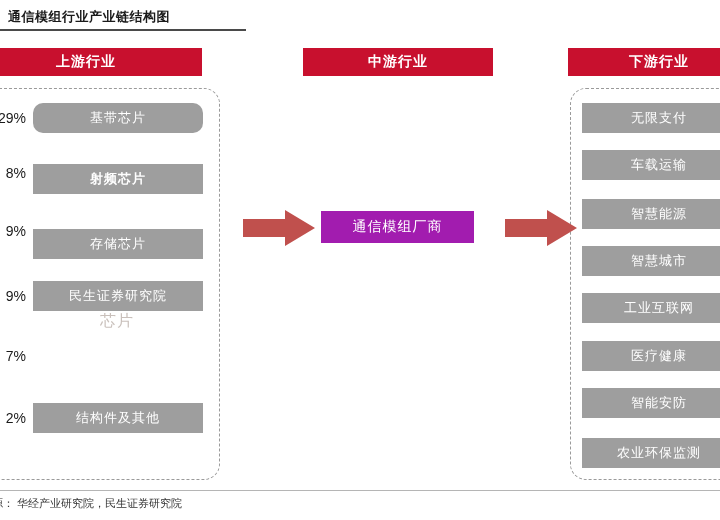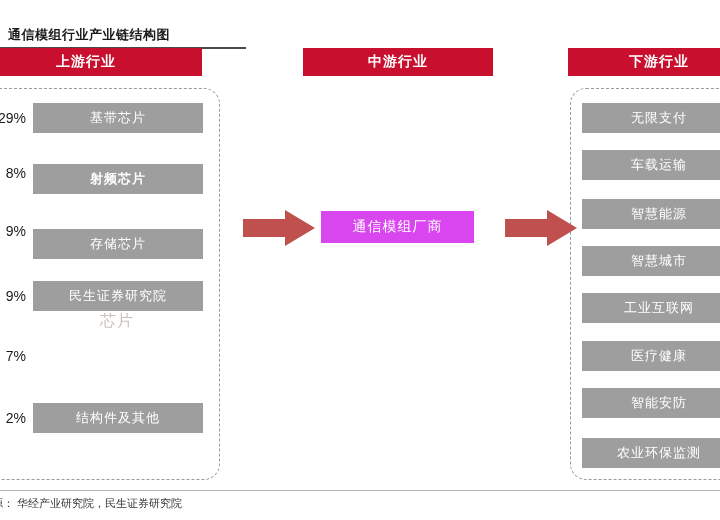--- a/index.html
+++ b/index.html
@@ -13,21 +13,21 @@
     height: 520px;
     background: #ffffff;
     font-family: "Liberation Sans", sans-serif;
     overflow: hidden;
   }
 
   
   #title-bar {
     position: absolute;
     left: 0;
-    top: 26px;
+    top: 8px;
     width: 720px;
     height: 22px;
   }
   #title-text {
     position: absolute;
     left: 8px;
     top: 0px;
     font-size: 13px;
     font-weight: bold;
     color: #1a1a1a;
@@ -98,21 +98,21 @@
     font-weight: normal;
   }
 
   
   #mid-node {
     position: absolute;
     left: 321px;
     top: 211px;
     width: 153px;
     height: 32px;
-    background: #d946ef;
+    background: #a21caf;
     color: #ffffff;
     font-size: 14px;
     display: flex;
     align-items: center;
     justify-content: center;
     letter-spacing: 1px;
   }
 
   
   .arrow {
@@ -170,21 +170,21 @@
   <div class="dashed-box" id="box-up"></div>
   <div class="dashed-box" id="box-down"></div>
 
   <div class="pct-label" style="top:103px;">29%</div>
   <div class="pct-label" style="top:158px;">8%</div>
   <div class="pct-label" style="top:216px;">9%</div>
   <div class="pct-label" style="top:281px;">9%</div>
   <div class="pct-label" style="top:341px;">7%</div>
   <div class="pct-label" style="top:403px;">2%</div>
 
-  <div class="item-box item-up" style="top:103px;">基带芯片</div>
+  <div class="item-box item-up" style="top:103px;border-radius:10px;">基带芯片</div>
   <div class="item-box item-up" style="top:164px;font-weight:bold;">射频芯片</div>
   <div class="item-box item-up" style="top:216px;margin-top:13px;">存储芯片</div>
   <div class="item-box item-up" style="top:281px;">民生证券研究院</div>
   <div class="item-box item-up" style="top:403px;">结构件及其他</div>
 
   <div id="stray-label">芯片</div>
 
   <div id="mid-node">通信模组厂商</div>
 
   <div class="arrow" id="arrow-left">

